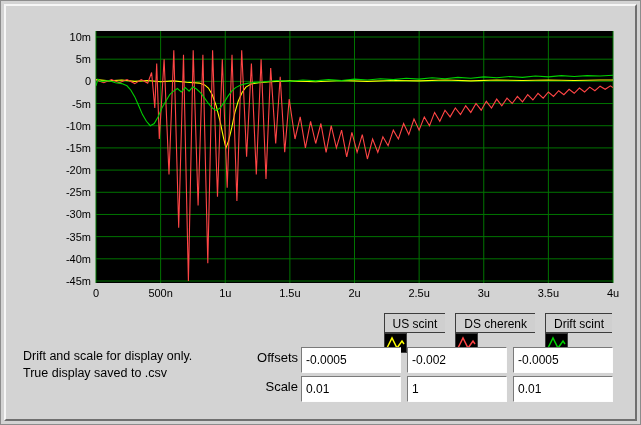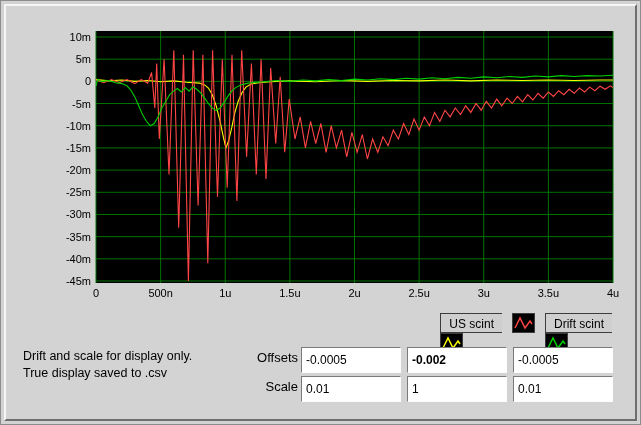--- a/index.html
+++ b/index.html
@@ -118,20 +118,21 @@
   <div class="legend">
     <div class="legend-item">
       <div class="legend-label">US scint</div>
       <div class="legend-icon">
         <svg width="21" height="18" viewBox="0 0 21 18">
             <polyline points="2,14 7,4 12,14 17,7 19,10" fill="none" stroke-width="1.5" stroke="#ffff00"></polyline>
           </svg>
       </div>
     </div>
     <div class="legend-item">
+      <div class="legend-label">DS cherenk</div>
       <div class="legend-icon">
         <svg width="21" height="18" viewBox="0 0 21 18">
             <polyline points="2,14 7,4 12,14 17,7 19,10" fill="none" stroke-width="1.5" stroke="#ff4545"></polyline>
           </svg>
       </div>
     </div>
     <div class="legend-item">
       <div class="legend-label">Drift scint</div>
       <div class="legend-icon">
         <svg width="21" height="18" viewBox="0 0 21 18">
@@ -141,20 +142,20 @@
     </div>
   </div>
 
   <div class="note">
     <div>Drift and scale for display only.</div>
     <div>True display saved to .csv</div>
   </div>
 
   <div class="row-label" style="top:349px">Offsets</div>
   <input class="val-box" style="left: 300px; top: 346px;" value="-0.0005">
-  <input class="val-box" style="left: 406px; top: 346px; font-weight: bold;" value="-0.002">
+  <input class="val-box" style="left: 406px; top: 346px;" value="-0.002">
   <input class="val-box" style="left: 512px; top: 346px;" value="-0.0005">
 
   <div class="row-label" style="top:378px">Scale</div>
   <input class="val-box" style="left: 300px; top: 375px;" value="0.01">
   <input class="val-box" style="left: 406px; top: 375px;" value="1">
   <input class="val-box" style="left: 512px; top: 375px;" value="0.01">
 </div>
 
 </body></html>

